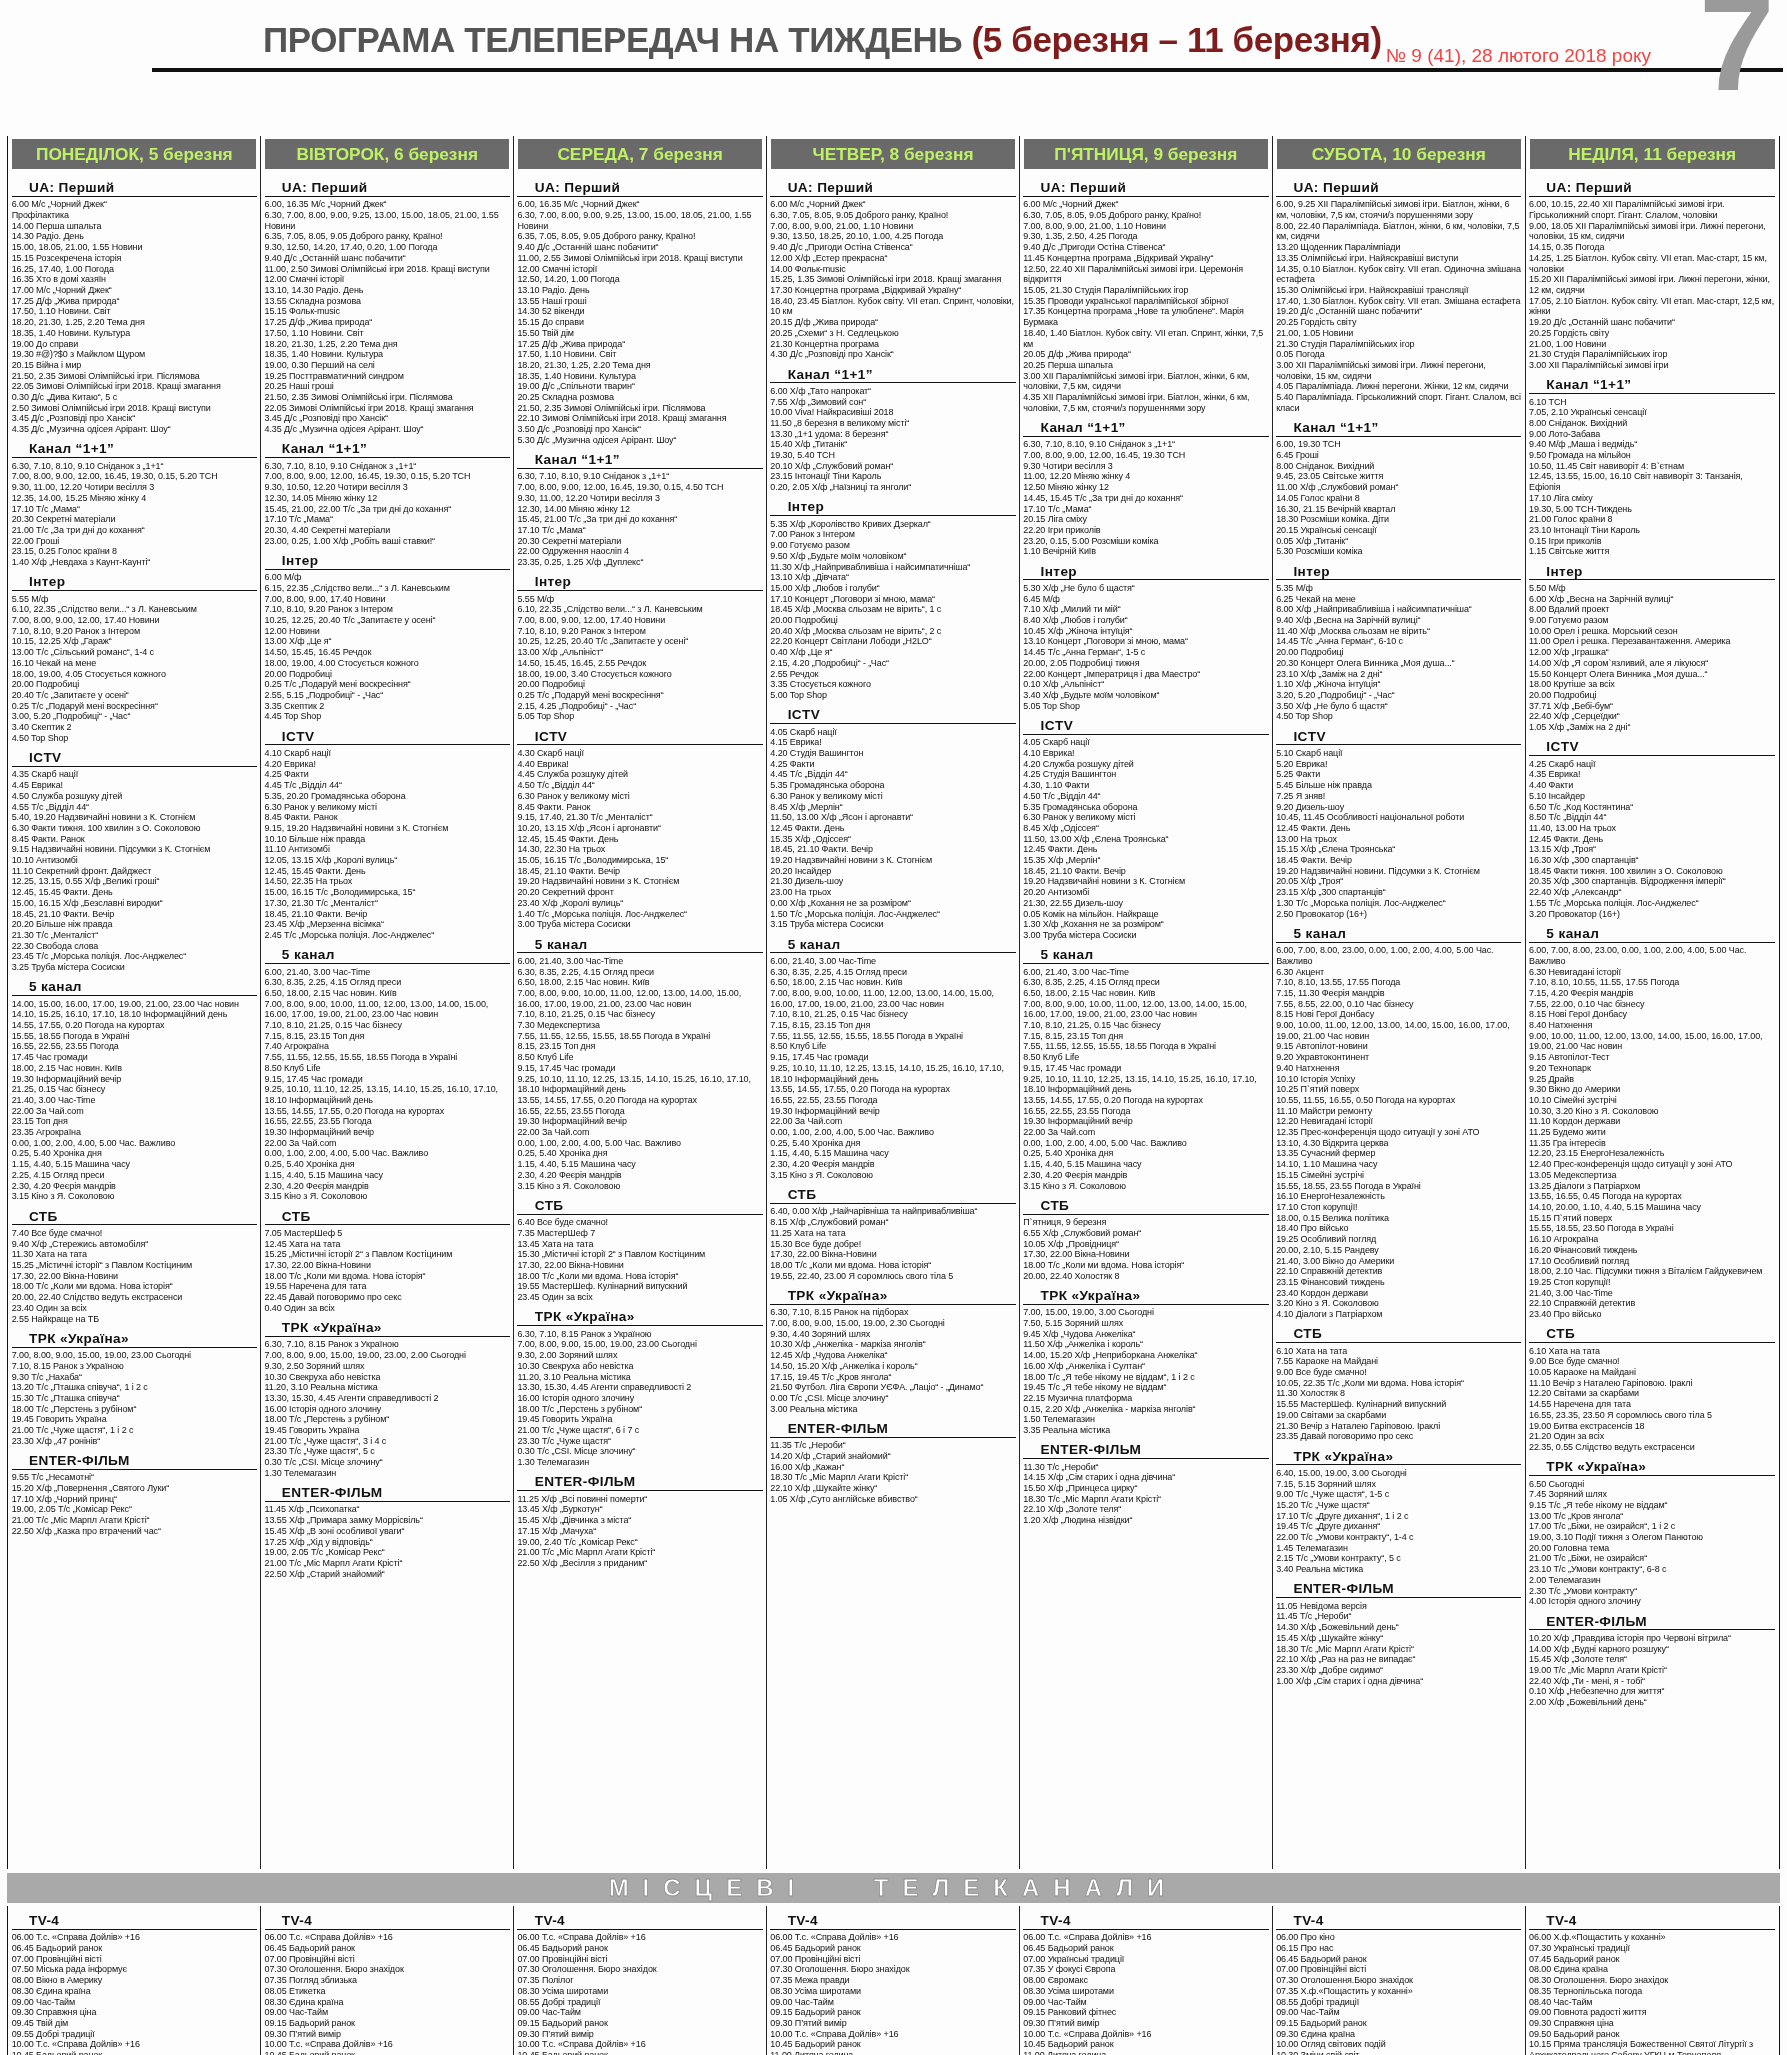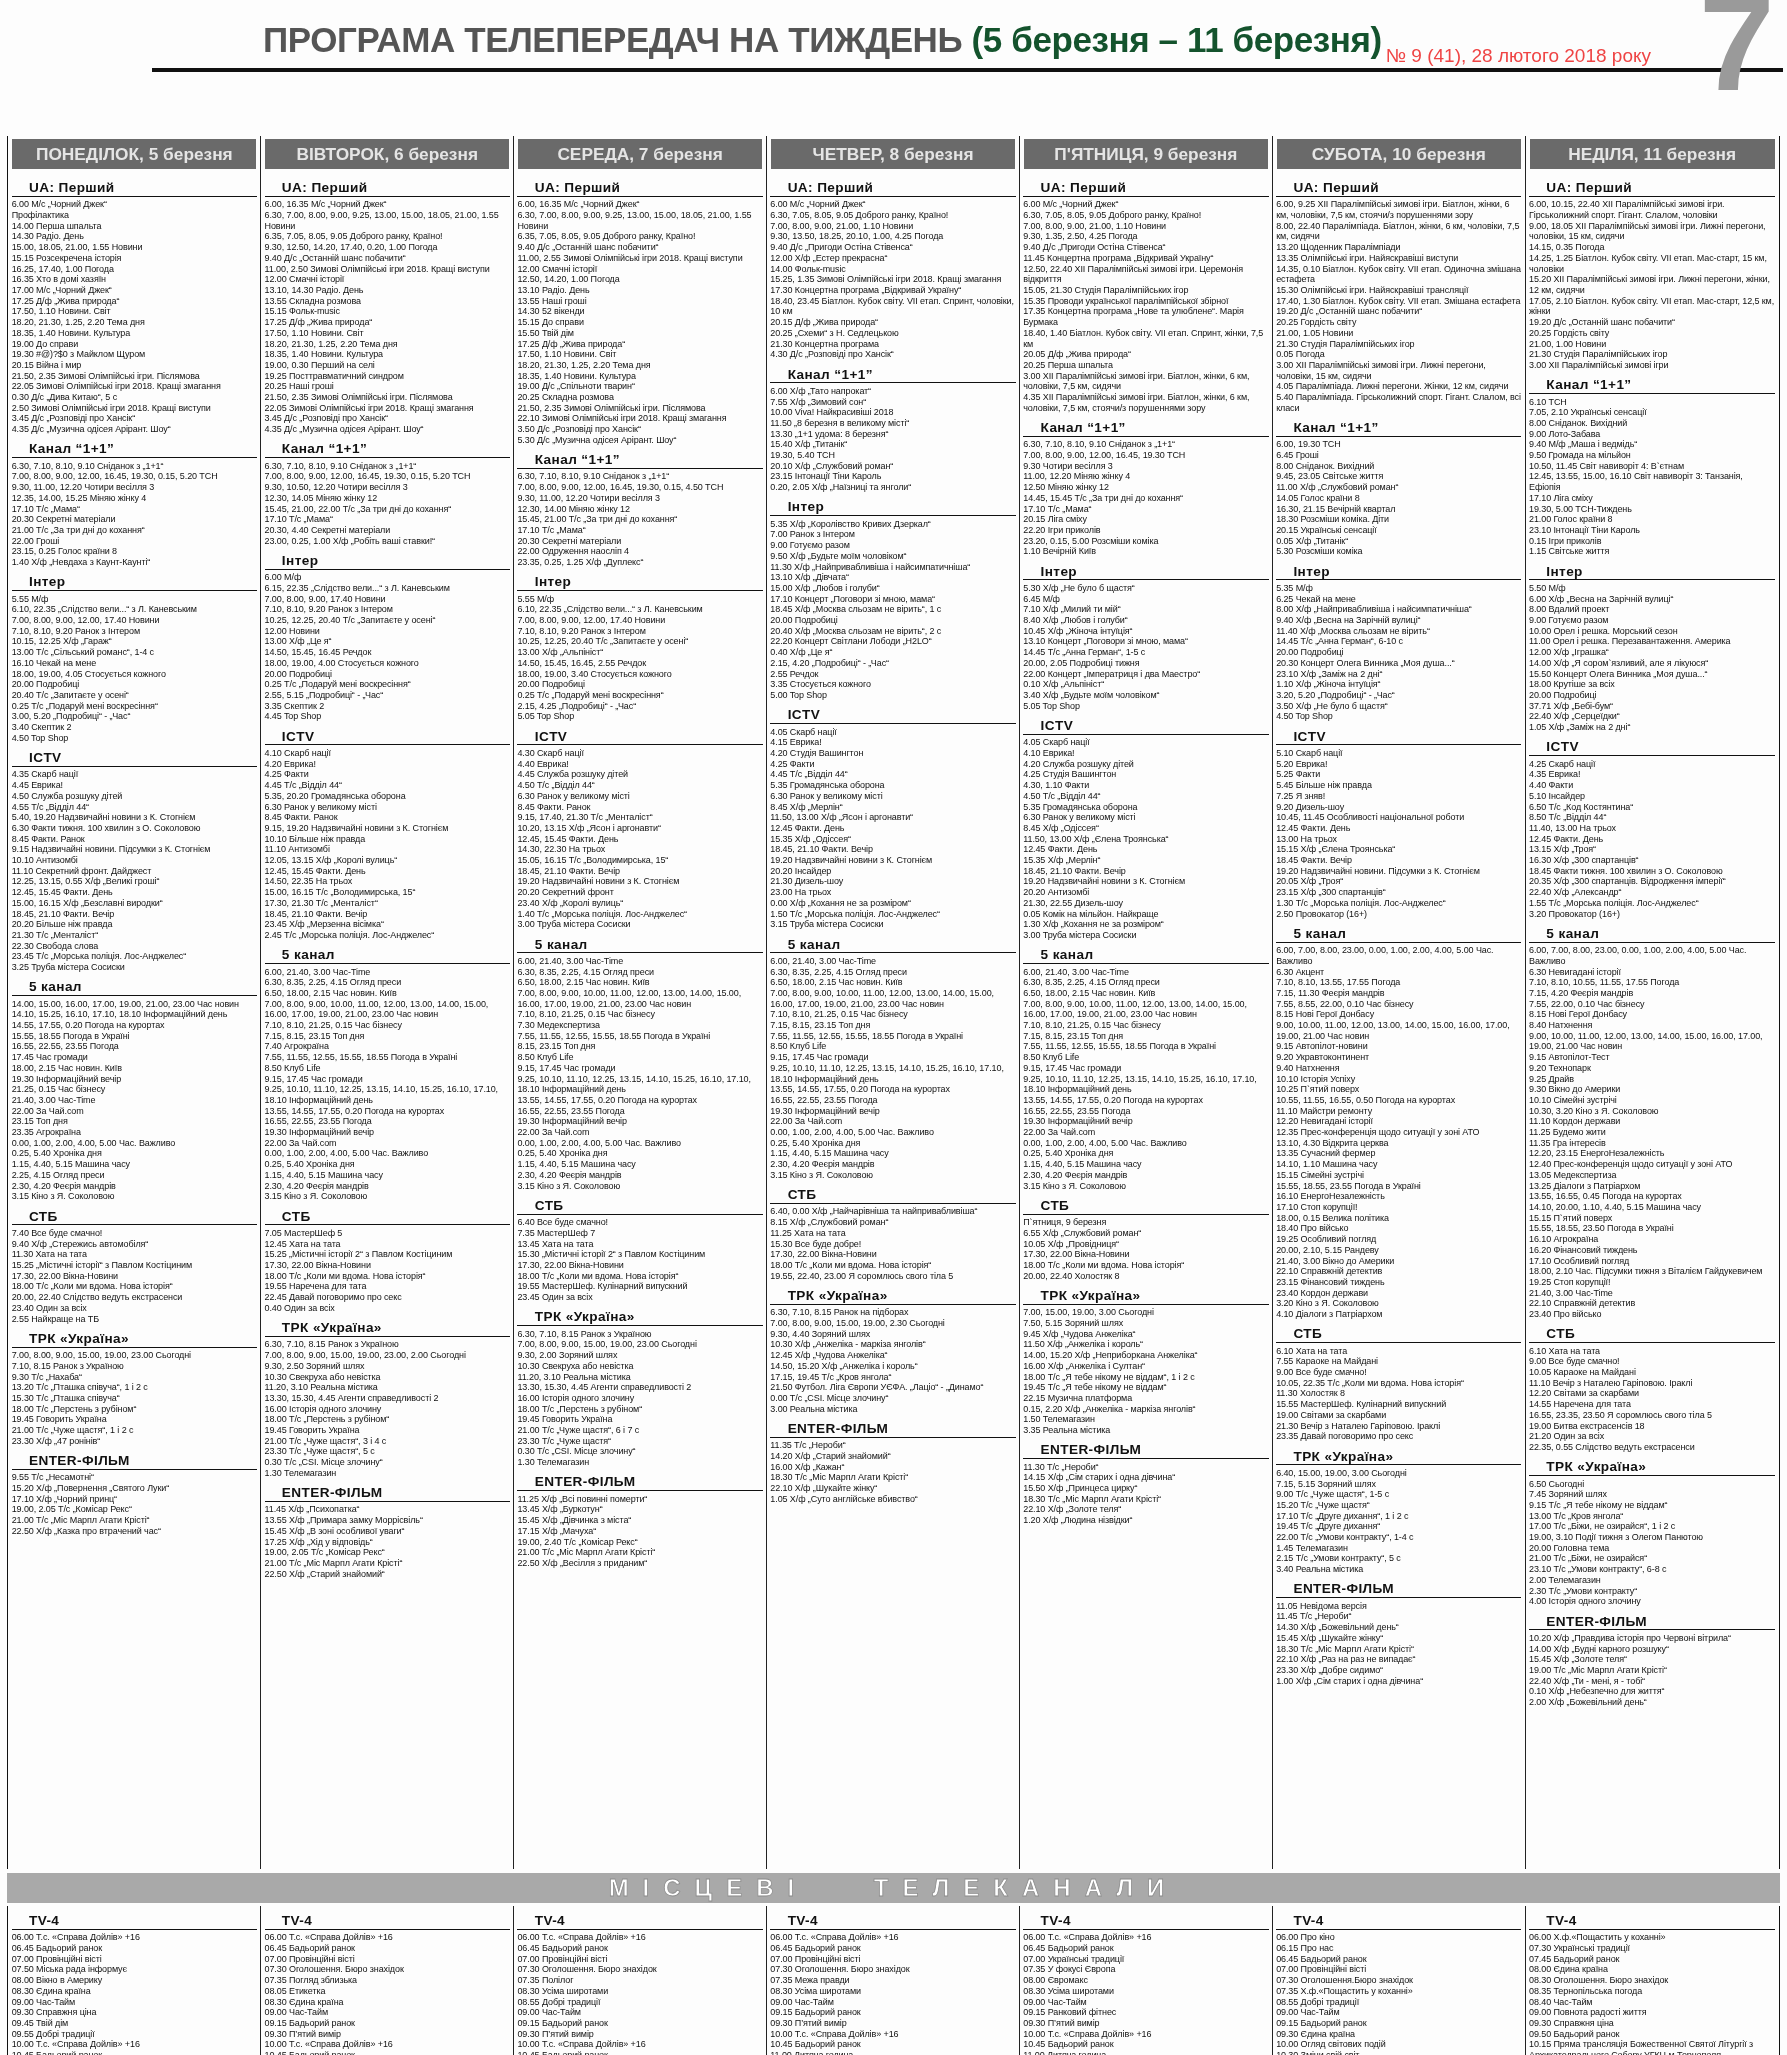--- a/index.html
+++ b/index.html
@@ -10,31 +10,31 @@
   .header-rule{position:absolute;left:152px;right:4.1px;top:68px;height:4.1px;background:#111;}
   .logo{position:absolute;left:3.3px;top:9px;width:148px;background:#fff;z-index:2;display:flex;}
   .logo-texture{width:29px;height:119px;background:repeating-linear-gradient(93deg,#111 0 1.2px,#fff 1.2px 2.9px,#333 2.9px 3.7px,#fff 3.7px 5.3px);}
   .logo-textblock{padding-left:2.5px;}
   .logo-line{font-family:"DejaVu Serif",serif;font-weight:bold;font-size:39px;line-height:38px;
              letter-spacing:-1.6px;color:#151515;text-shadow:1.6px 1.6px 0 #bbb;transform:scaleY(1.12);transform-origin:top left;}
   .logo-sub{font-size:9px;font-weight:bold;color:#222;margin-top:10.7px;letter-spacing:0.8px;}
   .main-title{position:absolute;left:263px;top:20px;width:1020px;font-weight:bold;font-size:35px;
               letter-spacing:-0.4px;white-space:nowrap;}
   .title-main{color:#555;}
-  .title-range{color:#14532d;}
+  .title-range{color:#7f1d1d;}
   .issue-info{position:absolute;right:136px;top:45px;font-size:19px;color:#ef4444;white-space:nowrap;}
   .page-num{position:absolute;right:12.3px;top:-25px;font-size:136px;font-weight:bold;color:#9a9a9a;line-height:136px;}
   
   .days-grid,.local-grid{display:grid;grid-template-columns:repeat(7,1fr);margin:0 7.4px;
                          border-left:1.2px solid #111;border-right:1.2px solid #111;}
   .days-grid{height:1733px;overflow:hidden;}
   .local-grid{height:728px;overflow:hidden;}
   .day-col{border-right:0.8px solid #222;padding:0 3.3px;overflow:hidden;}
   .day-col:last-child{border-right:none;}
-  .day-header{background:#6a6a6a;color:#e5e5e5;font-weight:bold;font-size:17.3px;text-align:center;
+  .day-header{background:#6a6a6a;color:#bef264;font-weight:bold;font-size:17.3px;text-align:center;
               padding:5px 0 4.1px;margin:3.3px 0.8px 4.1px;letter-spacing:0;}
   .channel-header{font-weight:bold;font-size:13.6px;padding:6.6px 0 0.8px 17.3px;border-bottom:1.6px solid #111;
                   margin-bottom:2.5px;letter-spacing:0.4px;}
   .prog-line{font-size:9px;line-height:10.7px;letter-spacing:-0.1px;}
   
   .local-banner{height:30px;margin:4.1px 7.4px 3.3px;background:#a9a9a9;color:#fff;font-weight:bold;
                 font-size:24px;text-align:center;line-height:30px;letter-spacing:14px;word-spacing:45px;
                 -webkit-text-stroke:0.8px #8c8c8c;}
 </style>
 </head>

